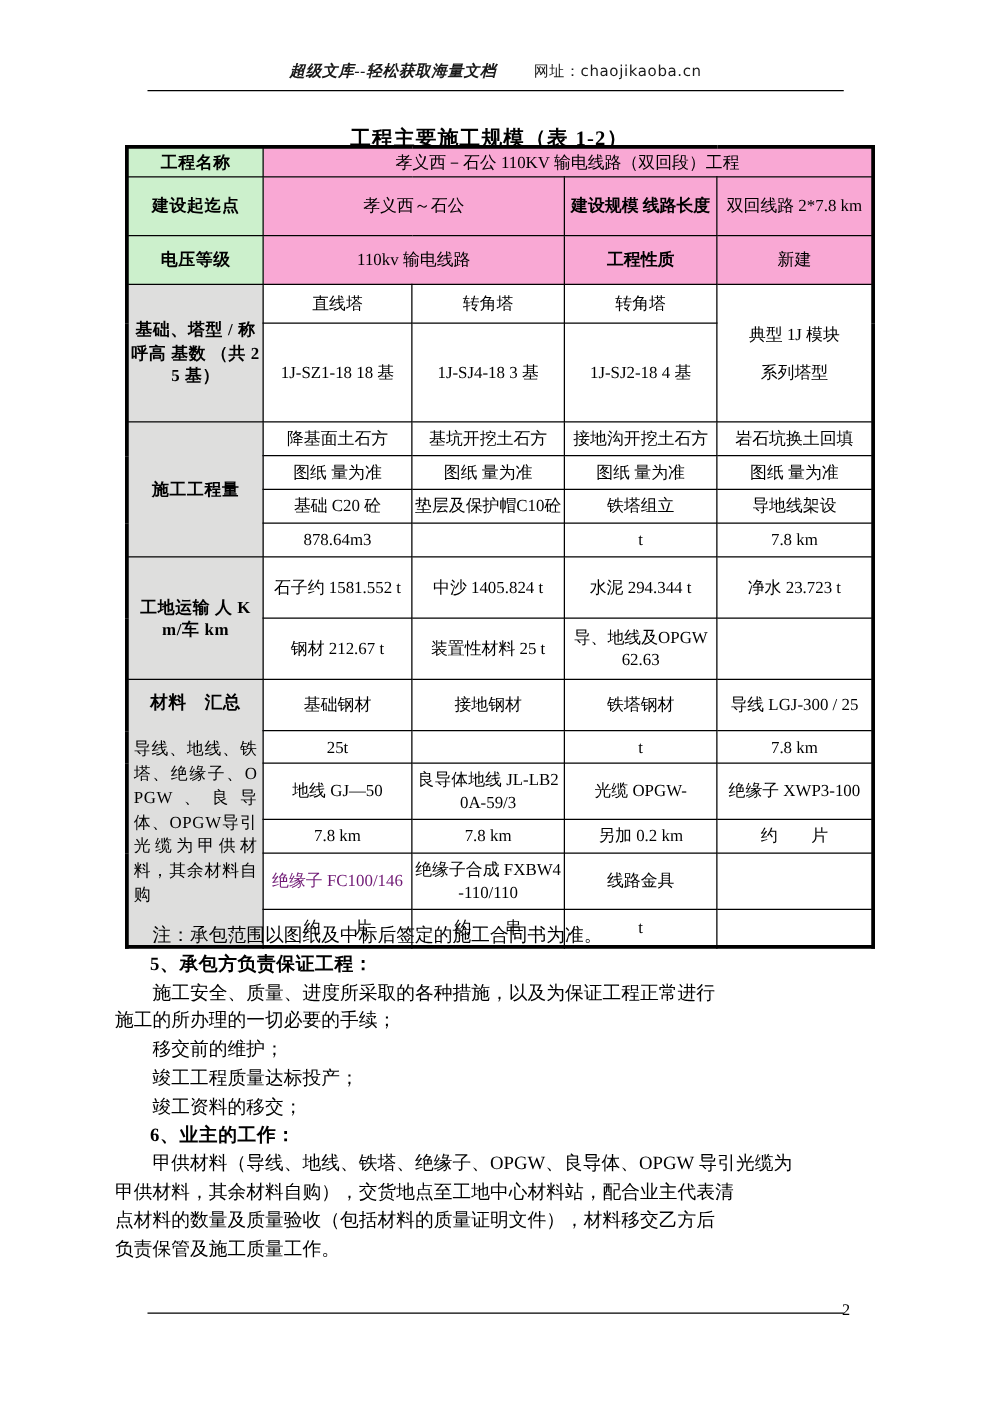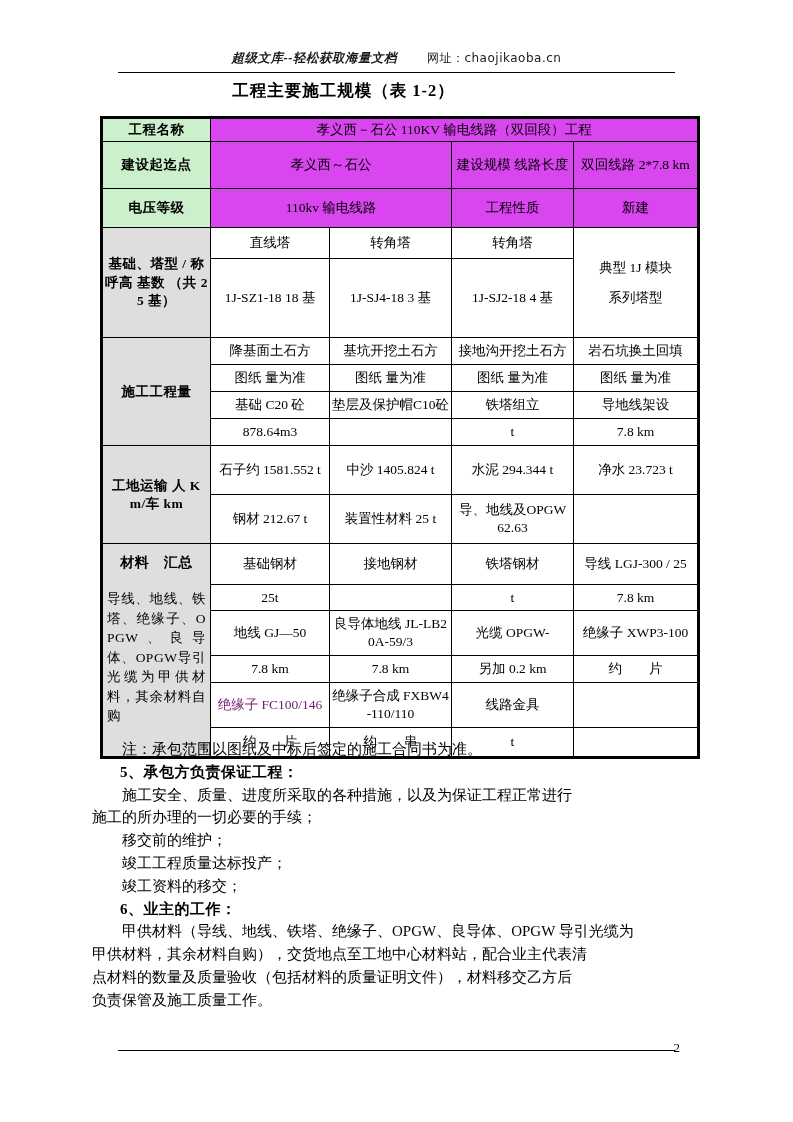--- a/index.html
+++ b/index.html
@@ -53,26 +53,27 @@
     top: 72px;
     width: 557px;
     height: 1px;
     background: #000;
   }
 
   
   .table-title {
     position: absolute;
     left: 0;
-    top: 80px;
+    top: 100px;
     width: 687px;
     text-align: center;
     font-size: 16.5px;
     font-weight: bold;
     letter-spacing: 1px;
+    padding-left: 48px;
   }
 
   
   .tbl-wrap {
     position: absolute;
     left: 100px;
     top: 116px;
     width: 597px;
   }
   table.main {
@@ -95,22 +96,22 @@
     font-weight: bold;
     font-size: 14px;
     letter-spacing: 0.5px;
   }
   td.lbl-gray {
     background: #dededd;
     font-weight: bold;
     font-size: 14px;
     letter-spacing: 0.5px;
   }
-  td.val-green { background: #d946ef; }
-  td.hdr-bold { font-weight: normal; font-size: 14px; }
+  td.val-green { background: #f9a8d4; }
+  td.hdr-bold { font-weight: bold; font-size: 14px; }
   td.small { font-size: 11.5px; }
   td.big { font-size: 15px; }
   td.red { color: #701a75; }
   .mat-label {
     font-weight: bold;
     font-size: 14px;
     display: block;
     margin-bottom: 1px;
   }
   .mat-body {

